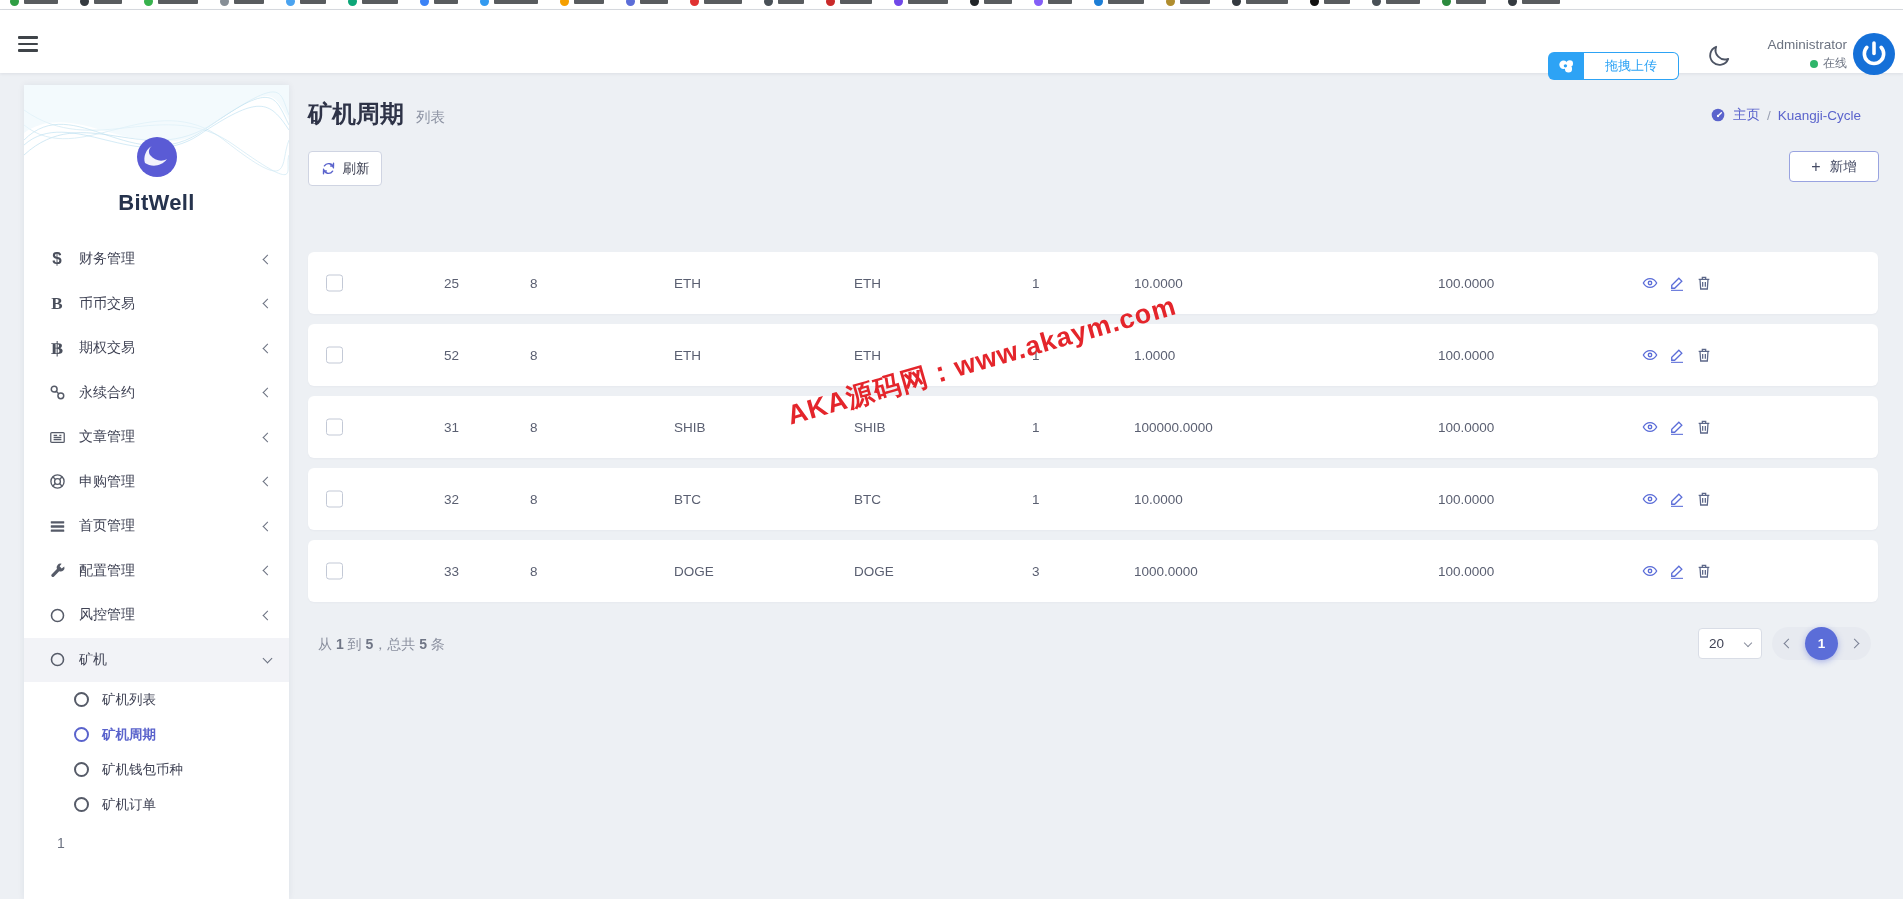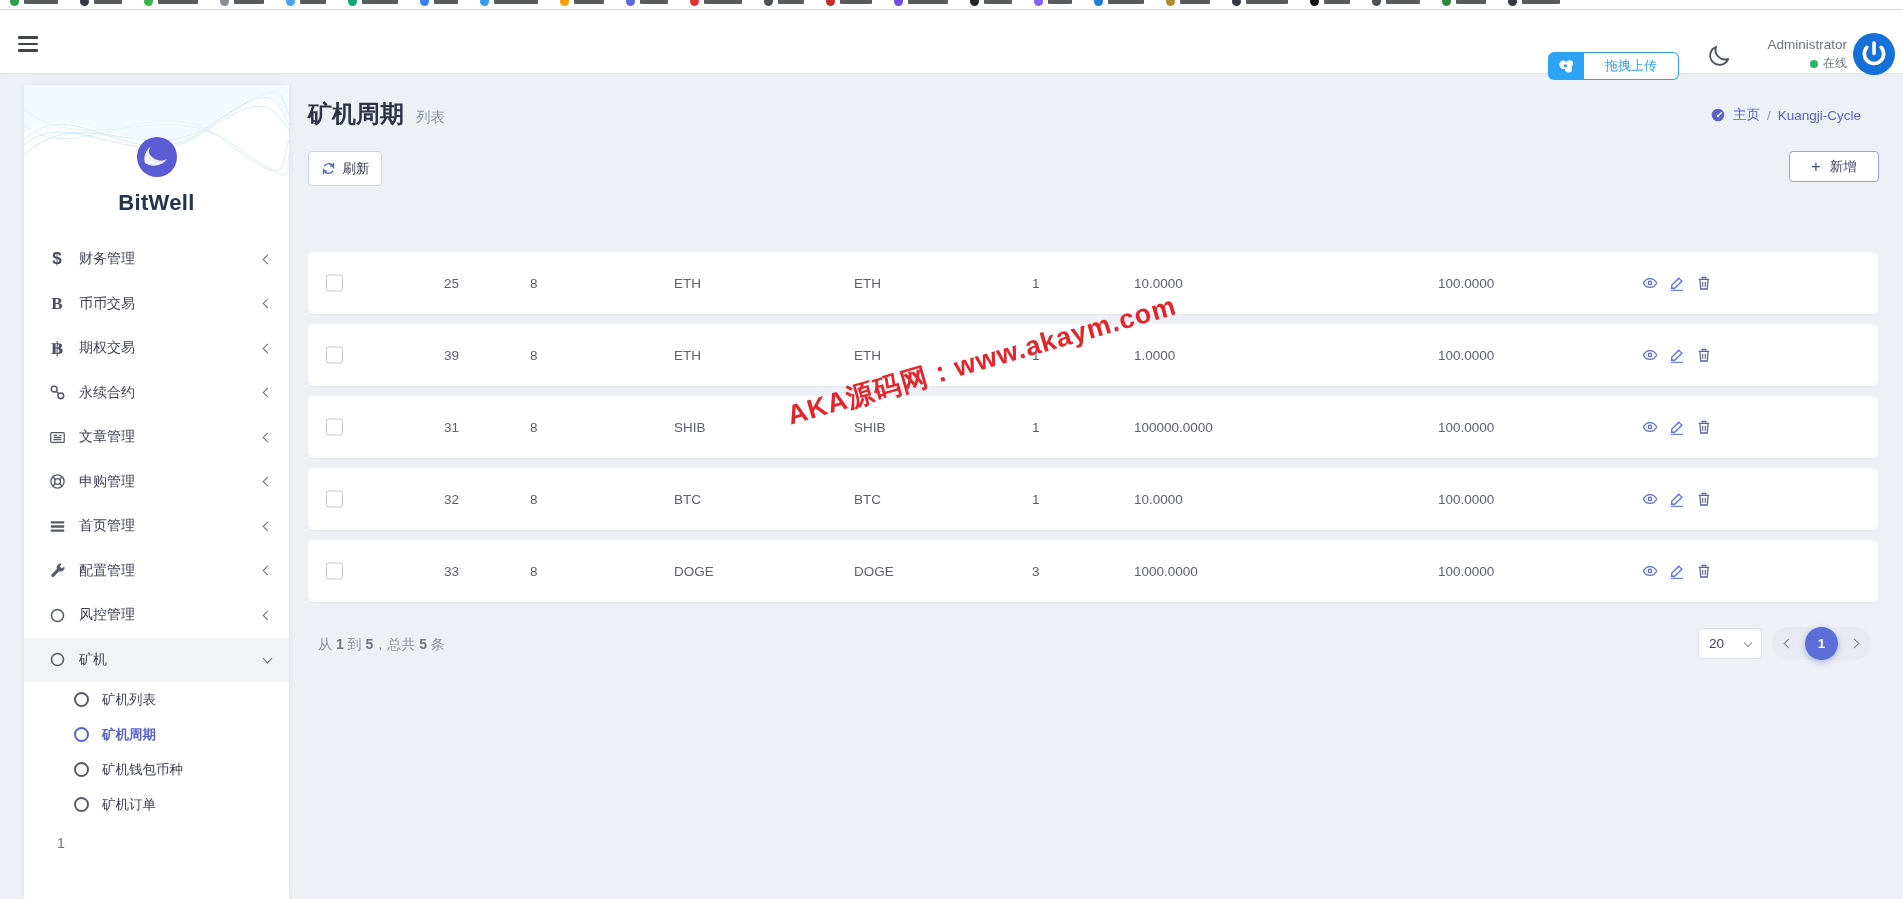--- a/index.html
+++ b/index.html
@@ -444,21 +444,21 @@
             <path d="M3 23h18" stroke-width="1.6"></path>
         </svg>
         <svg class="op-icon trash" viewBox="0 0 24 24" fill="none" stroke="currentColor" stroke-width="1.9">
           <path d="M4 6.5h16M9.5 6.5V3.5h5v3M6 6.5l1 14.5h10l1-14.5M10 10.5v7M14 10.5v7"></path>
         </svg>
       </span>
     </div>
 
     <div class="trow">
       <div class="checkbox"></div>
-      <span class="cell c0 cval">39</span>
+      <span class="cell c0 cval">52</span>
       <span class="cell c1 cval">8</span>
       <span class="cell c2 cval">ETH</span>
       <span class="cell c3 cval">ETH</span>
       <span class="cell c4 cval">1</span>
       <span class="cell c5 cval">1.0000</span>
       <span class="cell c6 cval">100.0000</span>
       <span class="ops">
         <svg class="op-icon" viewBox="0 0 24 24" fill="none" stroke="currentColor" stroke-width="2">
           <path d="M2 12s3.5-6.5 10-6.5S22 12 22 12s-3.5 6.5-10 6.5S2 12 2 12z"></path>
             <circle cx="12" cy="12" r="2.6"></circle>

